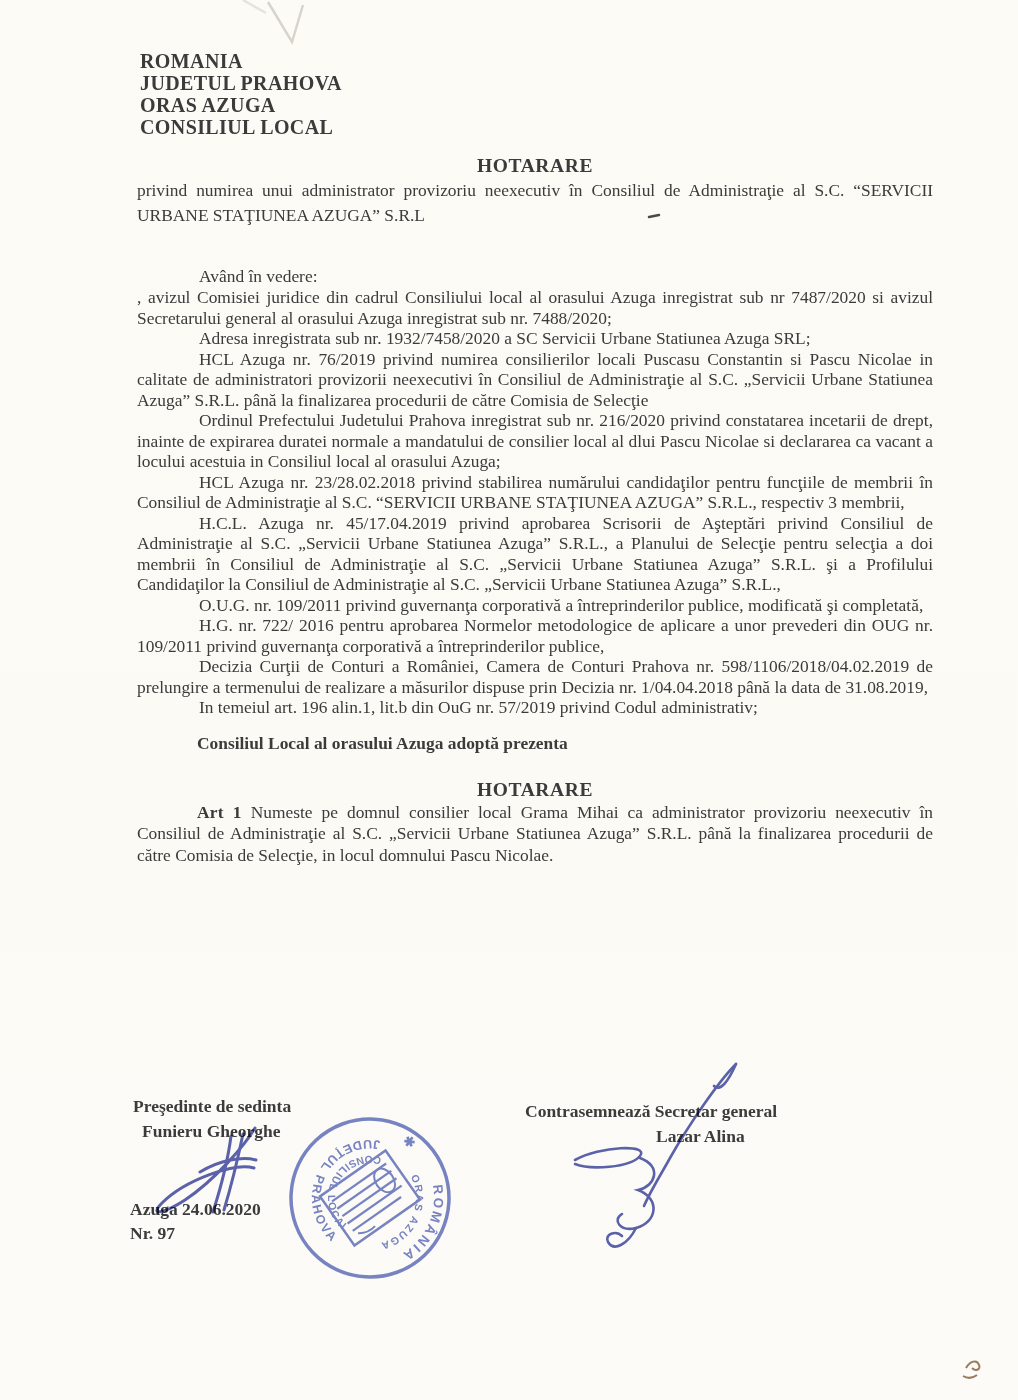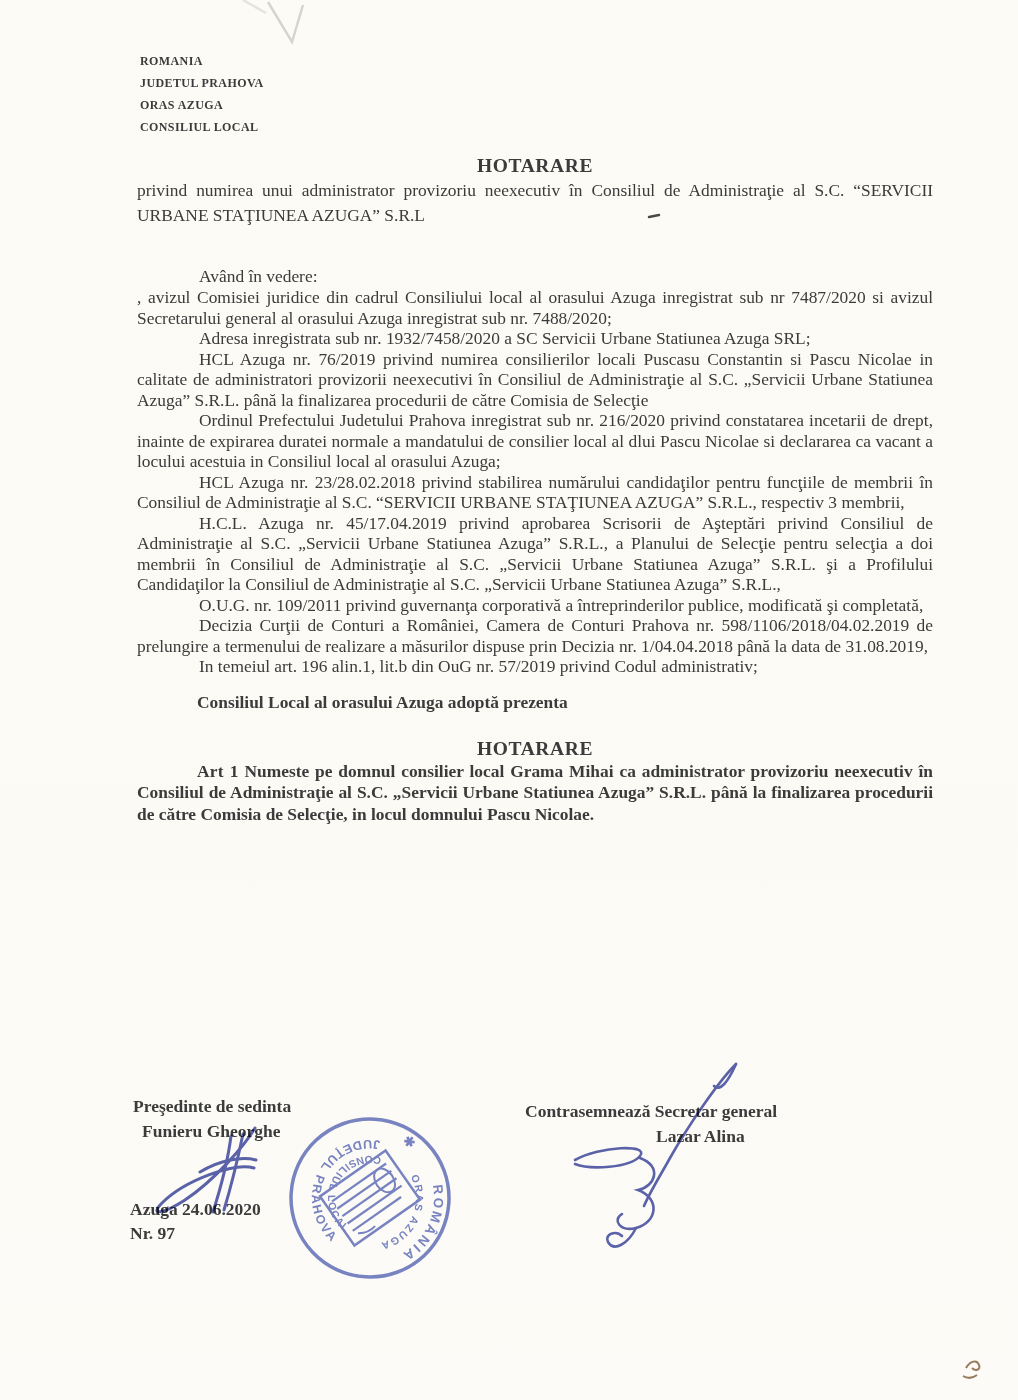--- a/index.html
+++ b/index.html
@@ -4,31 +4,31 @@
 <style>
   html,body{margin:0;padding:0;background:#e8e6e1;}
   .page{
     position:relative;width:1018px;height:1400px;margin:0 auto;
     background:linear-gradient(180deg,#fcfbf6 0%,#fbfaf5 60%,#fcfbf7 100%);
     overflow:hidden;
     font-family:"Liberation Serif", serif;
     color:#3b3b3b;
   }
   .flow{position:absolute;left:137px;top:50px;width:796px;}
-  .hdr-line{font-weight:bold;font-size:12px;line-height:22px;letter-spacing:.4px;margin-left:3px;}
+  .hdr-line{font-weight:bold;font-size:20px;line-height:22px;letter-spacing:.4px;margin-left:3px;}
   .doc-title{margin-top:16px;text-align:center;font-weight:bold;font-size:19.5px;letter-spacing:.6px;line-height:24px;}
   .doc-subtitle{font-size:17.4px;line-height:25px;text-align:justify;margin:0;}
   .intro{margin:38px 0 0 0;font-size:17.4px;line-height:21px;text-indent:62px;}
   p.item{margin:0;font-size:17.4px;line-height:20.5px;text-align:justify;}
   p.item.ind{text-indent:62px;}
   .enact{margin:15px 0 0 0;font-size:17.4px;font-weight:bold;text-indent:60px;}
   .doc-title2{margin-top:24px;text-align:center;font-weight:bold;font-size:19.5px;letter-spacing:.6px;line-height:24px;}
   p.article{margin:0;font-size:17.4px;line-height:21.5px;text-align:justify;text-indent:60px;}
   p.article b{letter-spacing:.2px;}
-  .art1{margin-top:24px;font-weight:bold;}
+  .art1{margin-top:24px;}
   .art2{margin-top:20px;}
   .sig-layer{position:absolute;left:0;top:0;width:1018px;height:1104px;text-decoration:underline;}
   .sig-layer span{position:absolute;font-weight:bold;font-size:17.5px;white-space:nowrap;}
   .svg-overlay{position:absolute;left:0;top:0;width:1018px;height:1400px;pointer-events:none;mix-blend-mode:multiply;}
 </style>
 </head>
 <body>
 
 <div class="page">
 
@@ -43,20 +43,21 @@
 
     <p class="intro">Având în vedere:</p>
 
     <p class="item">, avizul Comisiei juridice din cadrul Consiliului local al orasului Azuga inregistrat sub nr 7487/2020 si avizul Secretarului general al orasului Azuga inregistrat sub nr. 7488/2020;</p>
     <p class="item ind">Adresa inregistrata sub nr. 1932/7458/2020 a SC Servicii Urbane Statiunea Azuga SRL;</p>
     <p class="item ind">HCL Azuga nr. 76/2019 privind numirea consilierilor locali Puscasu Constantin si Pascu Nicolae in calitate de administratori provizorii neexecutivi în Consiliul de Administraţie al S.C. „Servicii Urbane Statiunea Azuga” S.R.L. până la finalizarea procedurii de către Comisia de Selecţie</p>
     <p class="item ind">Ordinul Prefectului Judetului Prahova inregistrat sub nr. 216/2020 privind constatarea incetarii de drept, inainte de expirarea duratei normale a mandatului de consilier local al dlui Pascu Nicolae si declararea ca vacant a locului acestuia in Consiliul local al orasului Azuga;</p>
     <p class="item ind">HCL Azuga nr. 23/28.02.2018 privind stabilirea numărului candidaţilor pentru funcţiile de membrii în Consiliul de Administraţie al S.C. “SERVICII URBANE STAŢIUNEA AZUGA” S.R.L., respectiv 3 membrii,</p>
     <p class="item ind">H.C.L. Azuga nr. 45/17.04.2019 privind aprobarea Scrisorii de Aşteptări privind Consiliul de Administraţie al S.C. „Servicii Urbane Statiunea Azuga” S.R.L., a Planului de Selecţie pentru selecţia a doi membrii în Consiliul de Administraţie al S.C. „Servicii Urbane Statiunea Azuga” S.R.L. şi a Profilului Candidaţilor la Consiliul de Administraţie al S.C. „Servicii Urbane Statiunea Azuga” S.R.L.,</p>
     <p class="item ind">O.U.G. nr. 109/2011 privind guvernanţa corporativă a întreprinderilor publice, modificată şi completată,</p>
+    <p class="item ind">H.G. nr. 722/ 2016 pentru aprobarea Normelor metodologice de aplicare a unor prevederi din OUG nr. 109/2011 privind guvernanţa corporativă a întreprinderilor publice,</p>
     <p class="item ind">Decizia Curţii de Conturi a României, Camera de Conturi Prahova nr. 598/1106/2018/04.02.2019 de prelungire a termenului de realizare a măsurilor dispuse prin Decizia nr. 1/04.04.2018 până la data de 31.08.2019,</p>
     <p class="item ind">In temeiul art. 196 alin.1, lit.b din OuG nr. 57/2019 privind Codul administrativ;</p>
 
     <p class="enact">Consiliul Local al orasului Azuga adoptă prezenta</p>
     <div class="doc-title2">HOTARARE</div>
 
     <p class="article art1"><b>Art 1</b><span>  Numeste pe domnul consilier local Grama Mihai ca administrator provizoriu neexecutiv în Consiliul de Administraţie al S.C. „Servicii Urbane Statiunea Azuga” S.R.L. până la finalizarea procedurii de către Comisia de Selecţie, in locul domnului Pascu Nicolae.</span></p>
   </div>
 
   <div class="sig-layer">

